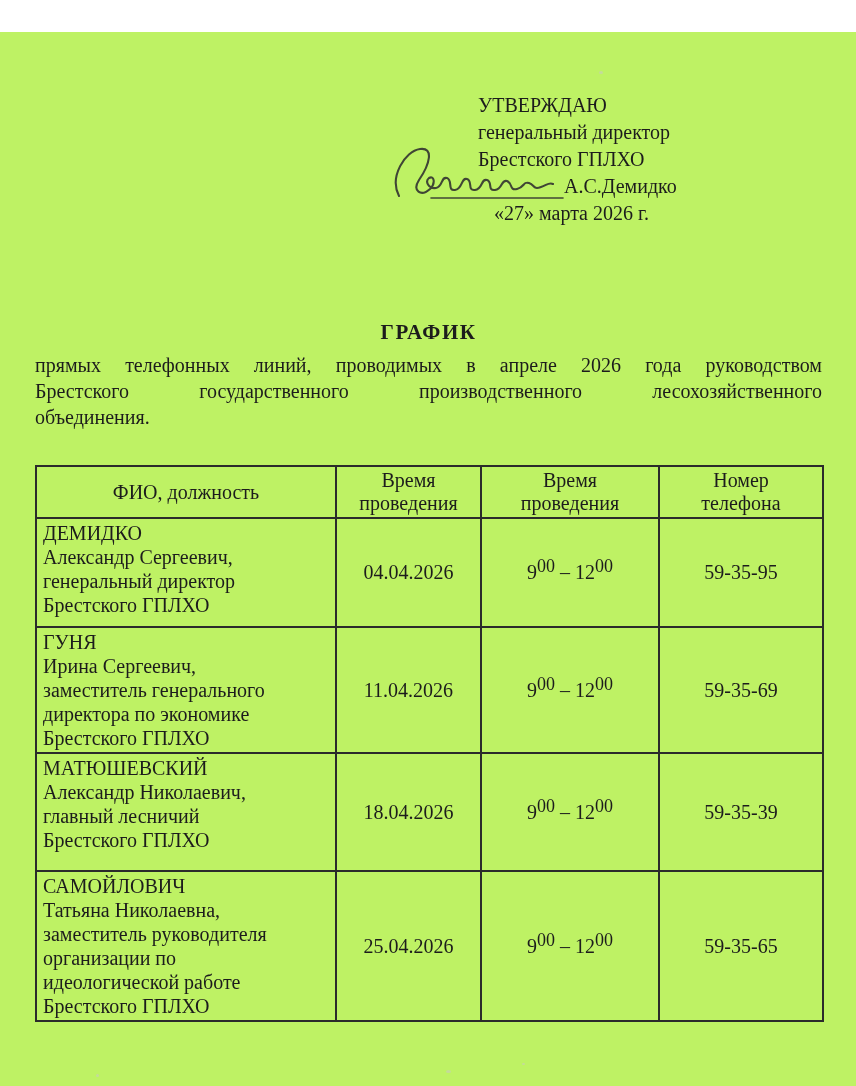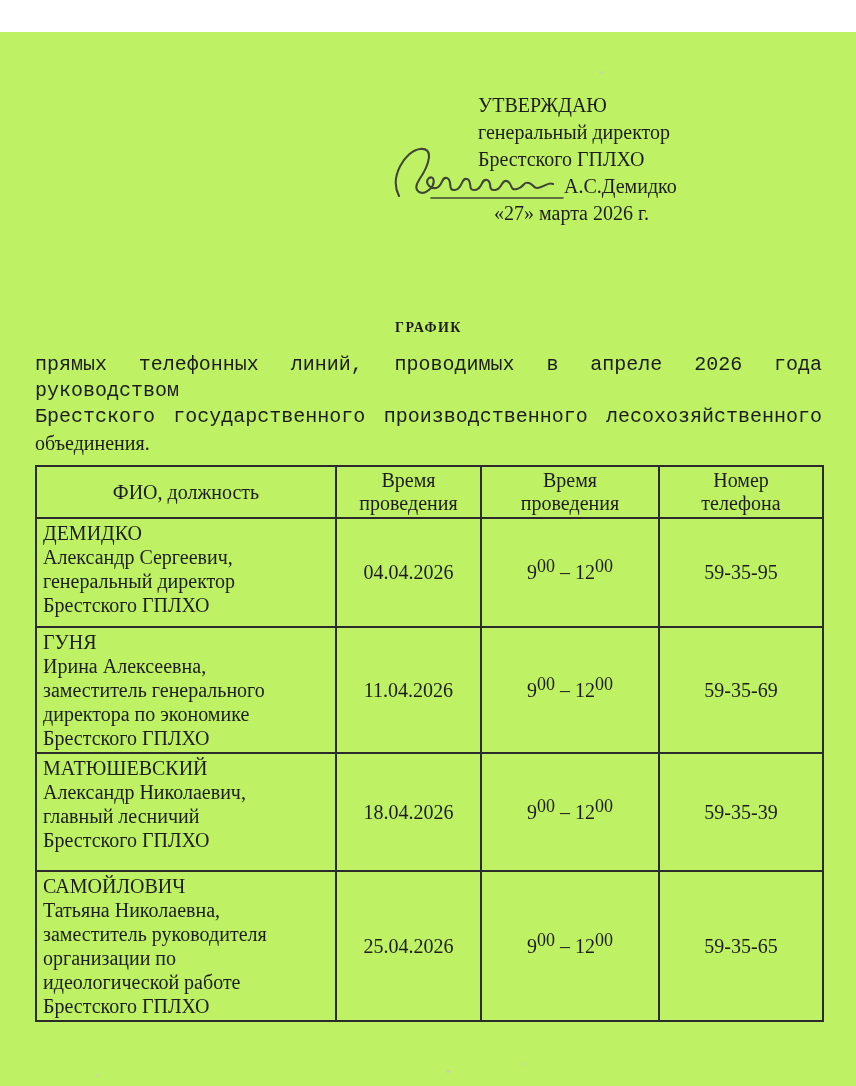--- a/index.html
+++ b/index.html
@@ -51,36 +51,35 @@
     pointer-events: none;
   }
 
   
   .title {
     position: absolute;
     left: 35px;
     top: 288px;
     width: 787px;
     text-align: center;
-    font-size: 14px;
+    font-size: 21px;
     font-weight: bold;
     letter-spacing: 1.5px;
   }
   .intro {
     position: absolute;
     left: 35px;
     top: 320px;
     width: 787px;
     font-size: 20px;
     line-height: 26px;
   }
   .intro .jline {
     text-align: justify;
     text-align-last: justify;
-    font-family: Liberation Mono, monospace;
   }
   .intro .lline {
     text-align: left;
   }
 
   
   table.schedule {
     position: absolute;
     left: 35px;
     top: 433px;
@@ -204,21 +203,21 @@
           <div>генеральный директор</div>
           <div>Брестского ГПЛХО</div>
         </td>
         <td class="center-cell">04.04.2026</td>
         <td class="center-cell"><span>9</span><sup class="hh">00</sup><span> – </span><span>12</span><sup class="hh">00</sup></td>
         <td class="center-cell">59-35-95</td>
       </tr>
       <tr class="row-2">
         <td class="name-cell">
           <div>ГУНЯ</div>
-          <div>Ирина Алексеевна,</div>
+          <div>Ирина Сергеевич,</div>
           <div>заместитель генерального</div>
           <div>директора по экономике</div>
           <div>Брестского ГПЛХО</div>
         </td>
         <td class="center-cell">11.04.2026</td>
         <td class="center-cell"><span>9</span><sup class="hh">00</sup><span> – </span><span>12</span><sup class="hh">00</sup></td>
         <td class="center-cell">59-35-69</td>
       </tr>
       <tr class="row-3">
         <td class="name-cell">

